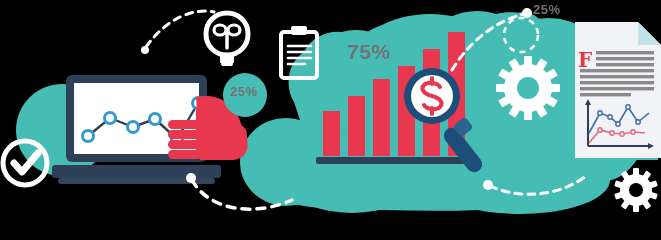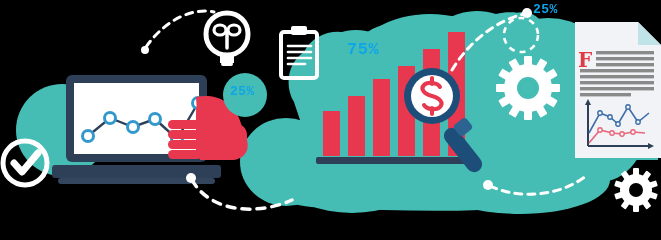--- a/index.html
+++ b/index.html
@@ -6,28 +6,28 @@
   #stage{
     position:relative;
     width:661px;height:217px;
     background:#000000;
     overflow:hidden;
     font-family:"DejaVu Sans", sans-serif;
   }
   #art{position:absolute;left:0;top:0;}
   .lbl{
     position:absolute;
-    color:#0ea5e9;
-    font-family:Liberation Mono, monospace;
+    color:#737373;
+    font-family:Liberation Sans, sans-serif;
     font-weight:bold;
     letter-spacing:0.5px;
     white-space:nowrap;
     pointer-events:none;
   }
-  #pct-75{left:347px;top:40px;font-size:17px;}
+  #pct-75{left:347px;top:40px;font-size:21px;}
   #pct-25-badge{left:230px;top:84px;font-size:13px;}
   #pct-25-top{left:533px;top:2px;font-size:13px;}
   #doc-letter{
     position:absolute;left:578px;top:48px;
     color:#E03A45;font-size:20px;font-weight:bold;
     font-family:"DejaVu Serif", serif;
   }
 </style>
 </head>
 <body>

